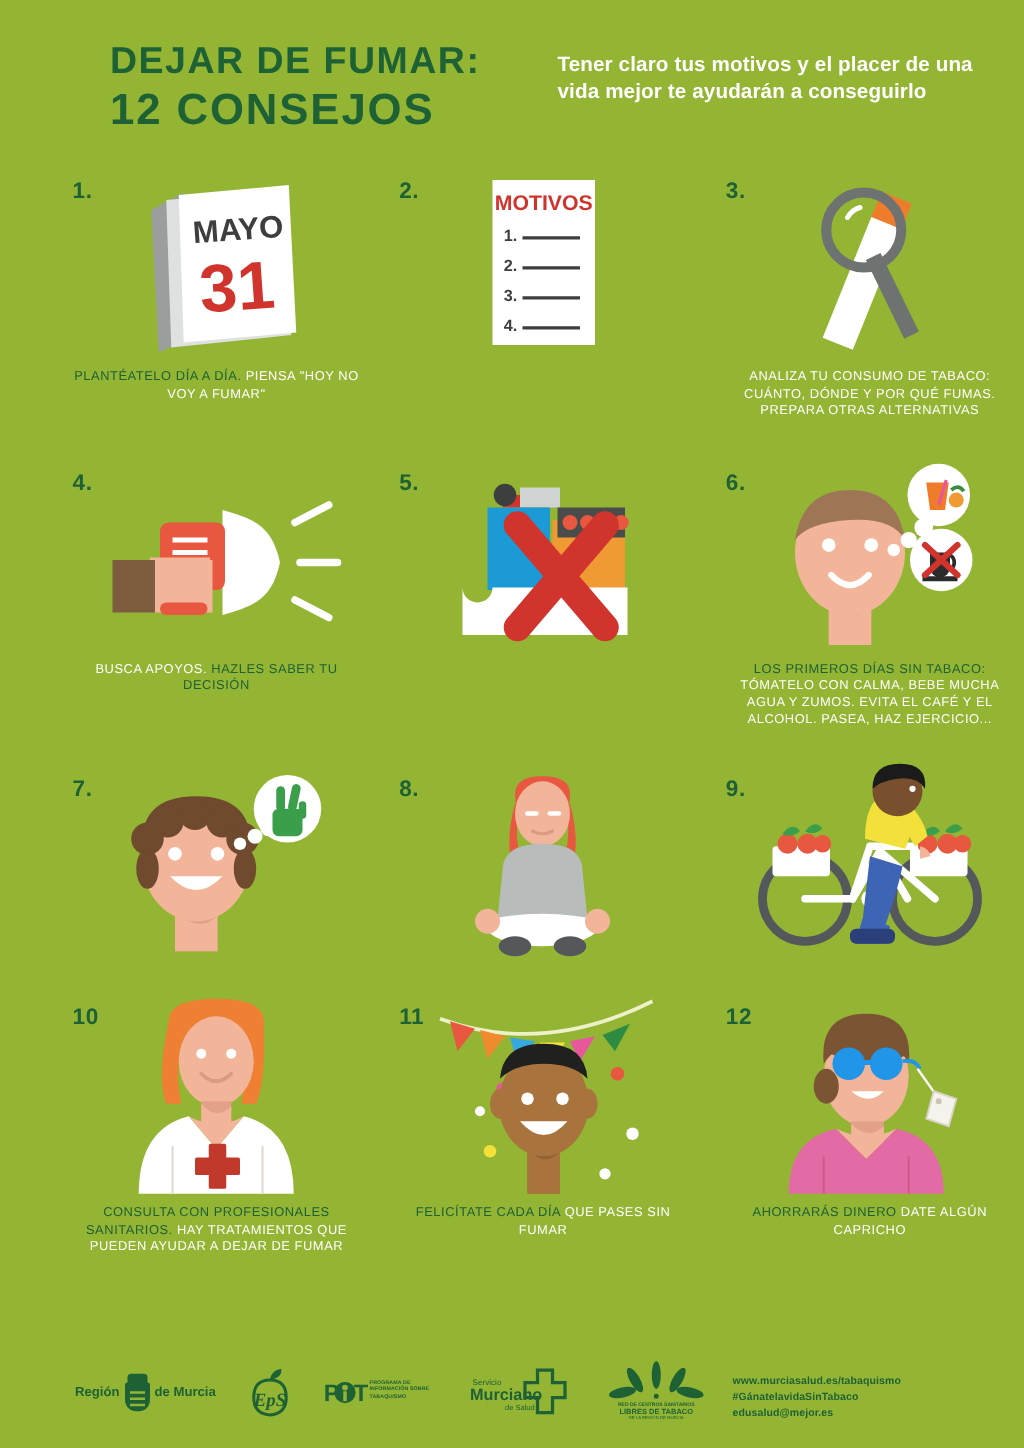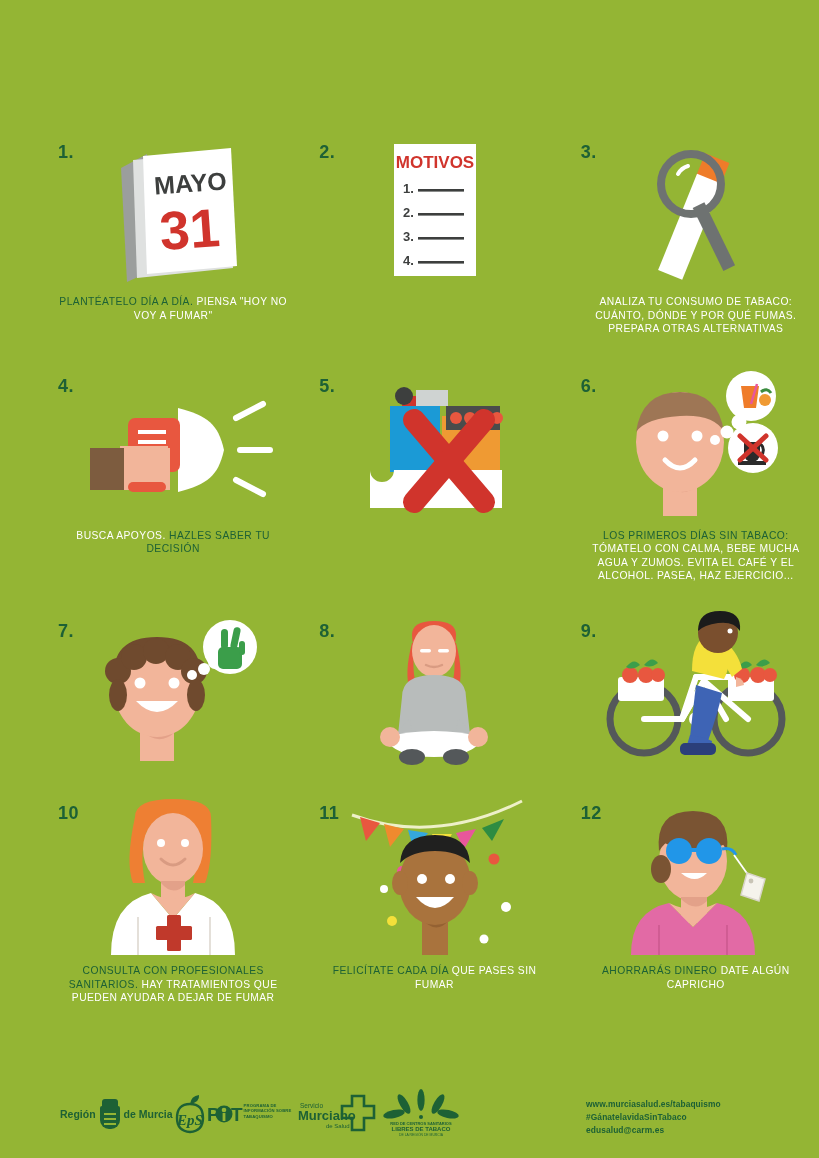--- a/index.html
+++ b/index.html
@@ -42,21 +42,21 @@
     margin-top: 9px; text-align: center;
     font-size: 10.3px; font-weight: normal; line-height: 1.32;
     letter-spacing: .45px; text-transform: uppercase;
     color: #ffffff; padding: 0 4px;
   }
   .cap .g { color: #1d6135; }
   .cap .w { color: #ffffff; }
 
   
   .footer { position: absolute; left: 0; top: 1090px; width: 819px; height: 68px; }
-  .logos { position: absolute; left: 60px; top: 2px; display: flex; align-items: center; }
+  .logos { position: absolute; left: 60px; top: 2px; display: flex; align-items: center; gap: 26px; }
   .logo { display: flex; align-items: flex-start; color: #1d6135; }
   .logo-regmurcia { font-size: 10.5px; font-weight: bold; gap: 4px; display:flex; align-items:center;}
   .crest { width: 20px; height: 30px; position: relative; }
   .crest .shield { position:absolute; left:0; top:7px; width:20px; height:23px;
       background:#1d6135; border-radius: 2px 2px 9px 9px; }
   .crest .crown { position:absolute; left:2px; top:0px; width:16px; height:8px;
       background:#1d6135; border-radius: 3px 3px 0 0; }
   .crest .ln { position:absolute; background:#94b534; height:1.5px; left:4px; width:12px;}
   .footer-text {
     position: absolute; left: 586px; top: 8px;
@@ -65,20 +65,27 @@
   }
 
   
   svg { display: block; overflow: visible; }
 </style>
 </head>
 <body>
 
 <div class="poster">
 
+  <div class="header">
+    <div class="title">
+      <span>DEJAR DE FUMAR:</span>
+      <span class="l2">12 CONSEJOS</span>
+    </div>
+    <div class="subtitle">Tener claro tus motivos y el placer de una vida mejor te ayudarán a conseguirlo</div>
+  </div>
 
   <div class="grid">
 
     <div class="row">
 
       <div class="cell">
         <div class="num">1.</div>
         <div class="art">
           <svg width="140" height="146" viewBox="0 0 140 146">
             <polygon points="18,28 44,14 50,130 24,142" fill="#9b9e9d"></polygon>
@@ -499,17 +506,17 @@
           <text x="39" y="33" fill="#1d6135" font-family="Liberation Sans, sans-serif" font-size="4" font-weight="bold" text-anchor="middle">RED DE CENTROS SANITARIOS</text>
           <text x="39" y="39" fill="#1d6135" font-family="Liberation Sans, sans-serif" font-size="6" font-weight="bold" text-anchor="middle">LIBRES DE TABACO</text>
           <text x="39" y="43.5" fill="#1d6135" font-family="Liberation Sans, sans-serif" font-size="3.4" text-anchor="middle">DE LA REGIÓN DE MURCIA</text>
         </svg>
       </div>
     </div>
 
     <div class="footer-text">
       <div>www.murciasalud.es/tabaquismo</div>
       <div>#GánatelavidaSinTabaco</div>
-      <div>edusalud@carm.es</div>
+      <div>edusalud@mejor.es</div>
     </div>
   </div>
 
 </div>
 
 </body></html>

